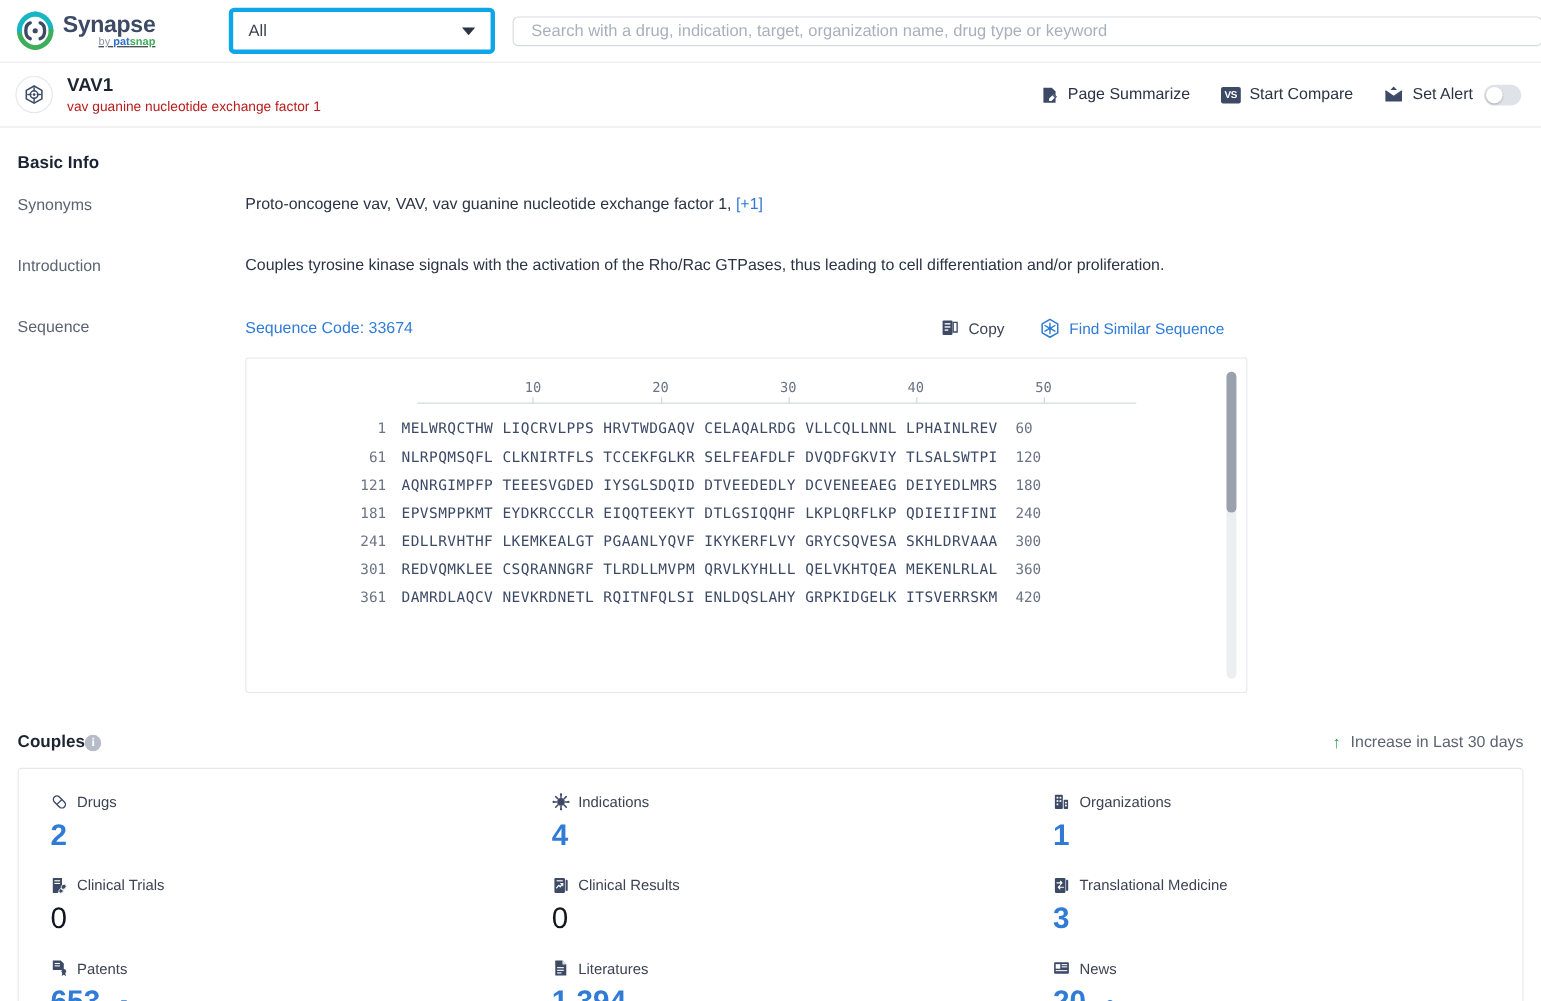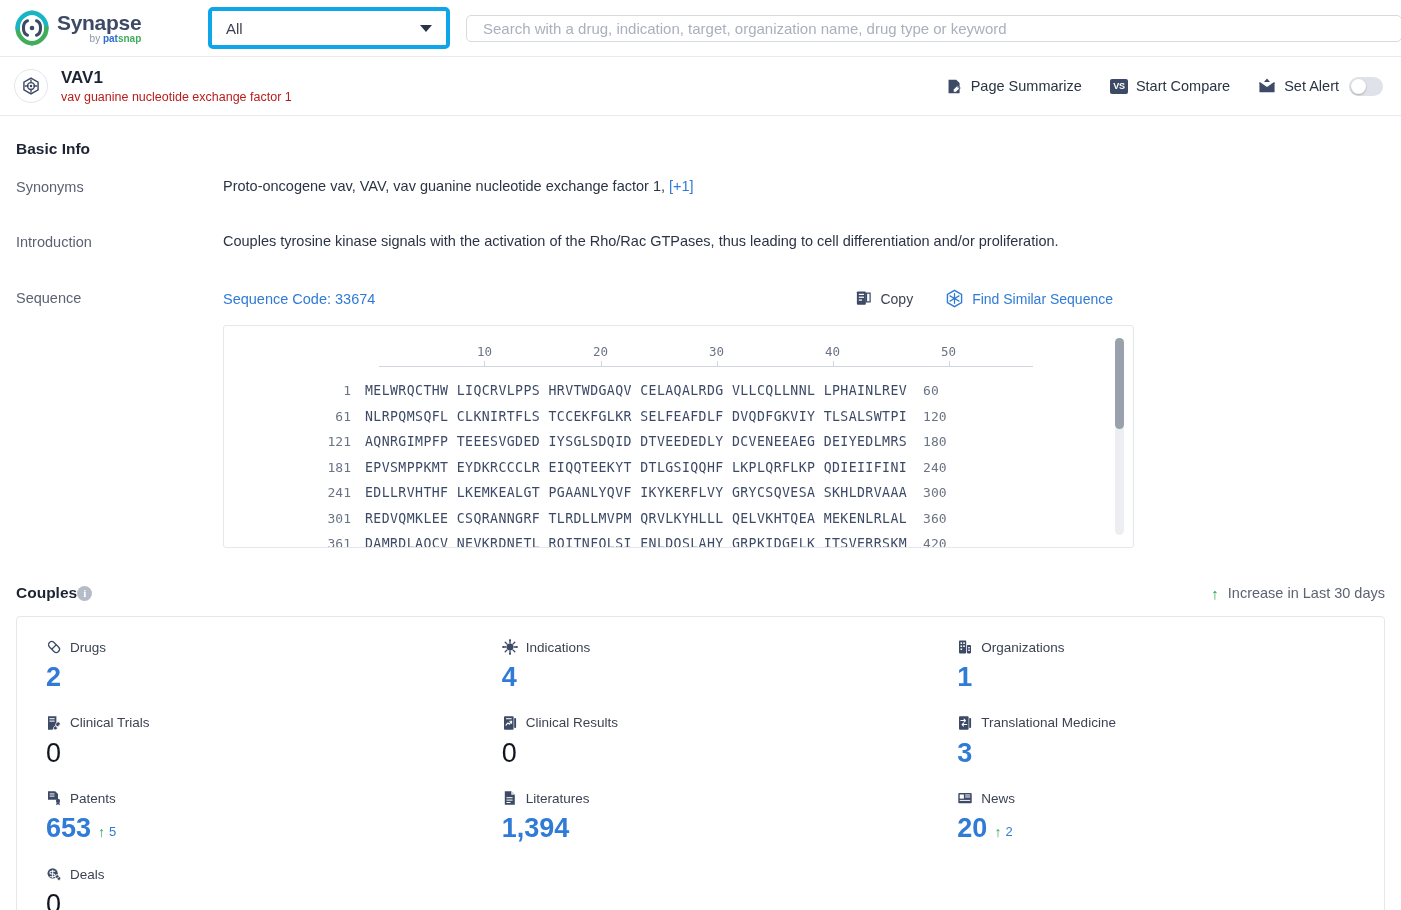--- a/index.html
+++ b/index.html
@@ -36,20 +36,21 @@
     color: #3d4a66;
     letter-spacing: -0.3px;
     display: block;
   }
   .logo-sub {
     font-size: 10px;
     display: block;
     margin-top: 1px;
     text-align: right;
     white-space: nowrap;
+    text-decoration: underline;
   }
   .logo-sub .by { color: #8b93a5; font-weight: 400; }
   .logo-sub .pat { color: #2f6fd0; font-weight: 700; }
   .logo-sub .snap { color: #3fae5a; font-weight: 700; }
 
   .select-all {
     width: 242px;
     height: 42px;
     margin-left: 26px;
     border: 4px solid #0ea5e9;
@@ -215,21 +216,21 @@
     font-size: 14px;
     cursor: pointer;
   }
   .seq-tool.copy { color: #3c4352; }
   .seq-tool.similar { color: #2f7bd6; }
 
   .seq-box {
     margin-top: 17px;
     margin-left: 207px;
     width: 911px;
-    height: 223px;
+    height: 305px;
     border: 1px solid #e5e7eb;
     border-radius: 3px;
     background: #fff;
     position: relative;
     overflow: hidden;
   }
   .seq-inner {
     padding: 17px 0 0 0;
     font-family: "DejaVu Sans Mono", monospace;
     font-size: 13.2px;

